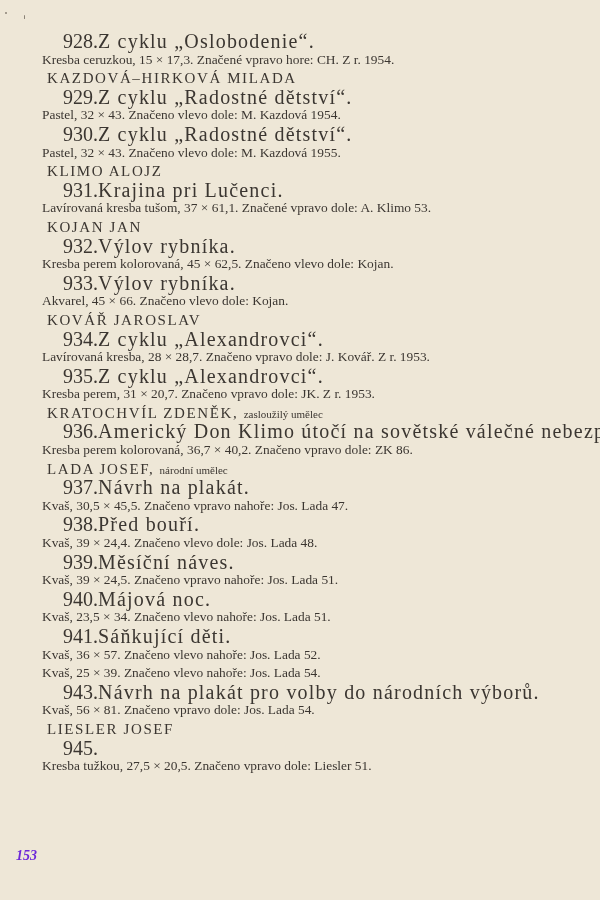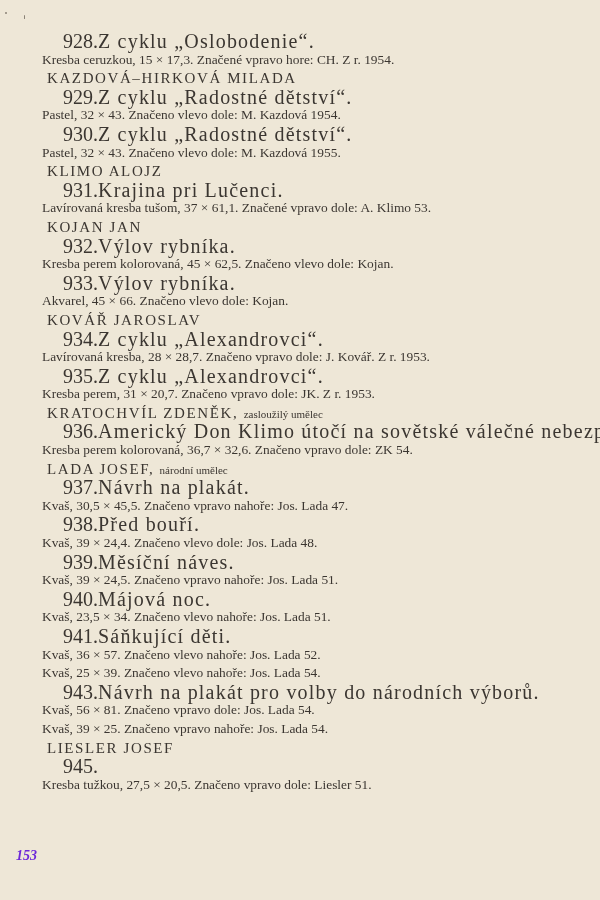--- a/index.html
+++ b/index.html
@@ -121,21 +121,21 @@
     <div class="line title-line">
       <span class="num">935.</span>
       <span class="title">Z cyklu „Alexandrovci“.</span>
     </div>
     <div class="line desc">Kresba perem, 31 × 20,7. Značeno vpravo dole: JK. Z r. 1953.</div>
     <div class="line artist"><span>KRATOCHVÍL ZDENĚK,</span> <span class="honor">zasloužilý umělec</span></div>
     <div class="line title-line">
       <span class="num">936.</span>
       <span class="title">Americký Don Klimo útočí na sovětské válečné nebezpečí.</span>
     </div>
-    <div class="line desc">Kresba perem kolorovaná, 36,7 × 32,6. Značeno vpravo dole: ZK 54.</div>
+    <div class="line desc">Kresba perem kolorovaná, 36,7 × 40,2. Značeno vpravo dole: ZK 86.</div>
     <div class="line artist"><span>LADA JOSEF,</span> <span class="honor">národní umělec</span></div>
     <div class="line title-line">
       <span class="num">937.</span>
       <span class="title">Návrh na plakát.</span>
     </div>
     <div class="line desc">Kvaš, 30,5 × 45,5. Značeno vpravo nahoře: Jos. Lada 47.</div>
     <div class="line title-line">
       <span class="num">938.</span>
       <span class="title">Před bouří.</span>
     </div>
@@ -154,21 +154,20 @@
       <span class="num">941.</span>
       <span class="title">Sáňkující děti.</span>
     </div>
     <div class="line desc">Kvaš, 36 × 57. Značeno vlevo nahoře: Jos. Lada 52.</div>
     <div class="line desc">Kvaš, 25 × 39. Značeno vlevo nahoře: Jos. Lada 54.</div>
     <div class="line title-line">
       <span class="num">943.</span>
       <span class="title">Návrh na plakát pro volby do národních výborů.</span>
     </div>
     <div class="line desc">Kvaš, 56 × 81. Značeno vpravo dole: Jos. Lada 54.</div>
-    <div class="line desc">Kvaš, 39 × 25. Značeno vpravo nahoře: Jos. Lada 54.</div>
     <div class="line artist"><span>LIESLER JOSEF</span></div>
     <div class="line title-line">
       <span class="num">945.</span>
     </div>
     <div class="line desc">Kresba tužkou, 27,5 × 20,5. Značeno vpravo dole: Liesler 51.</div>
   </div>
 
 <div class="page-number">153</div>
 
 </body></html>

